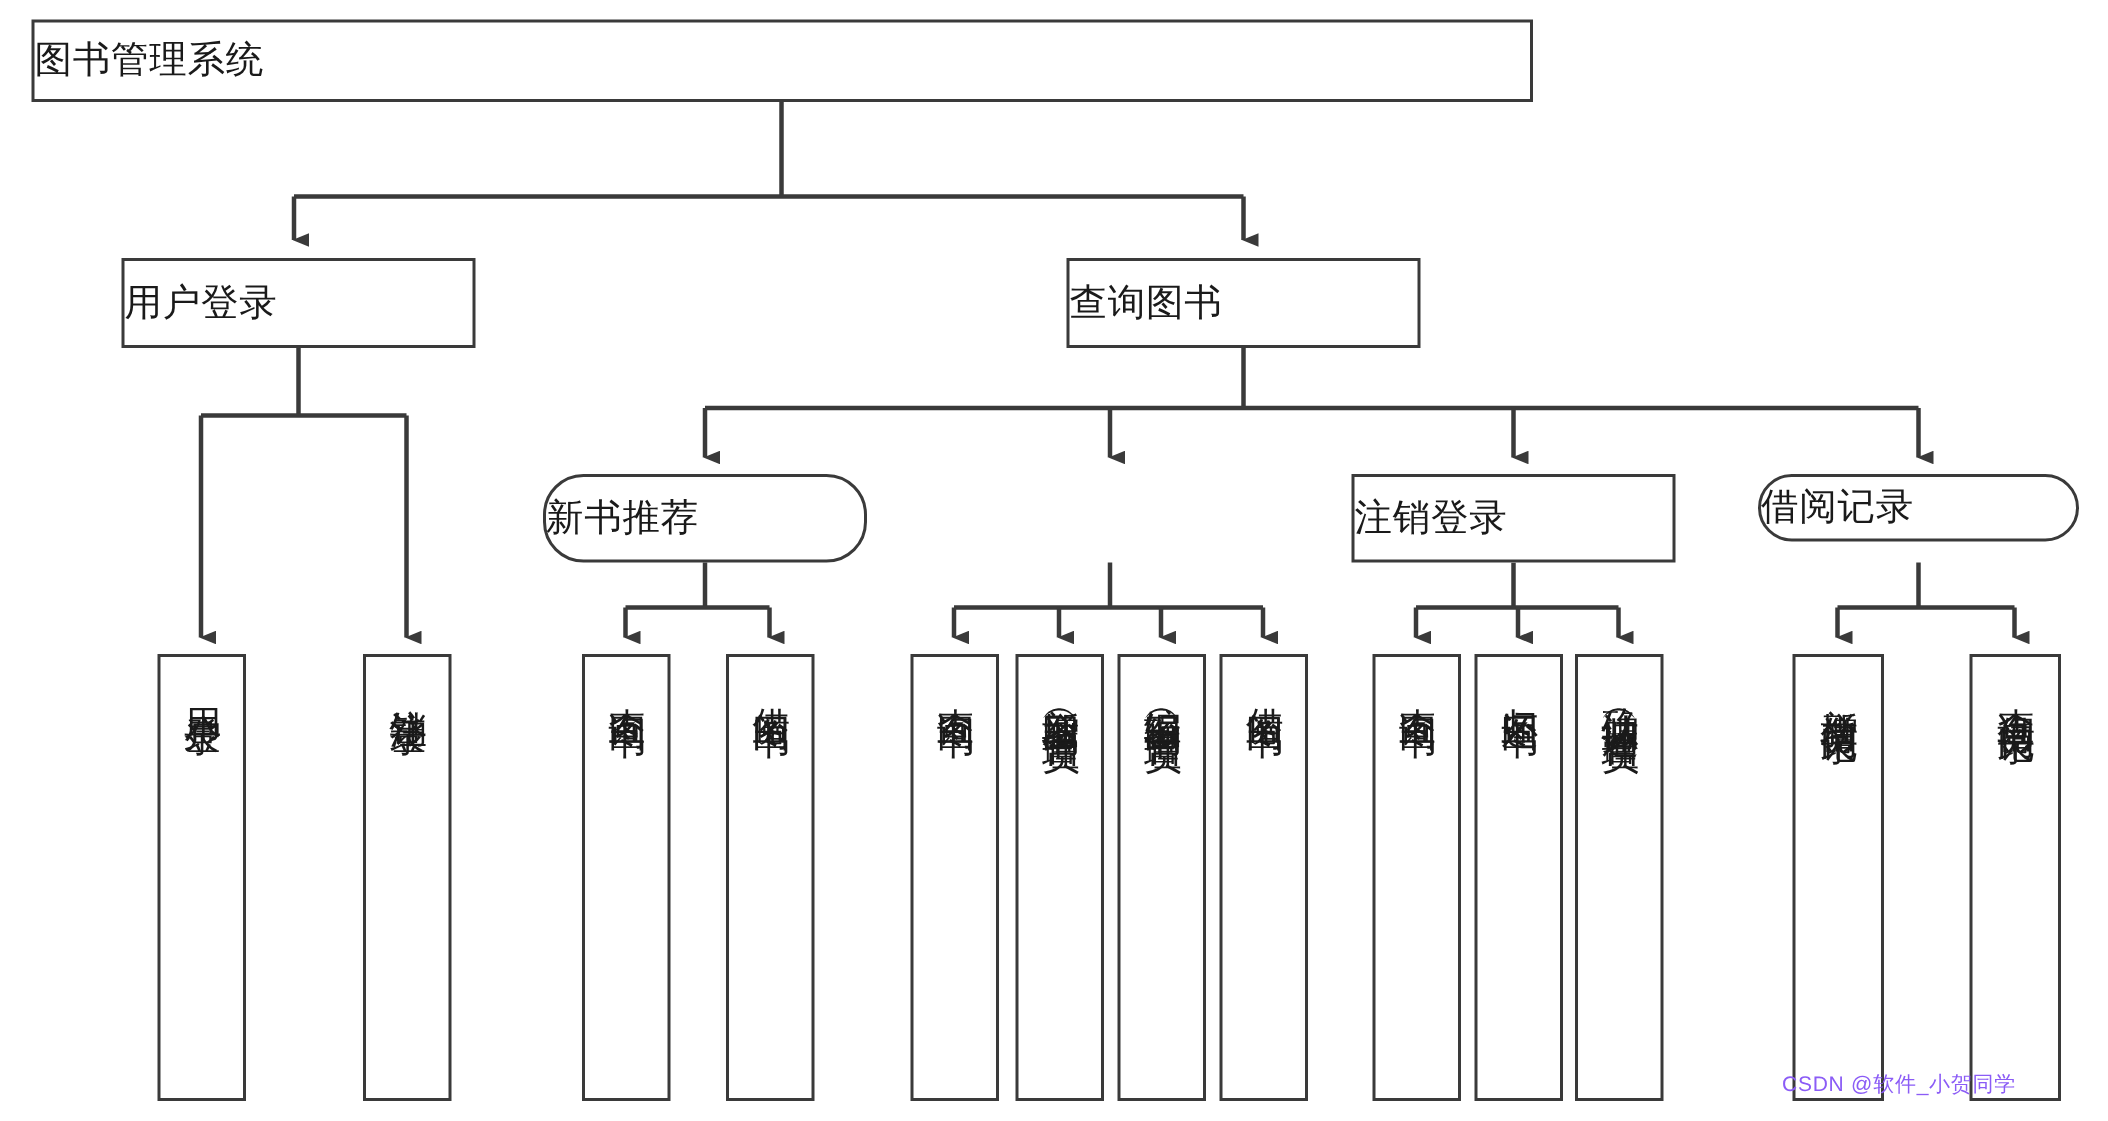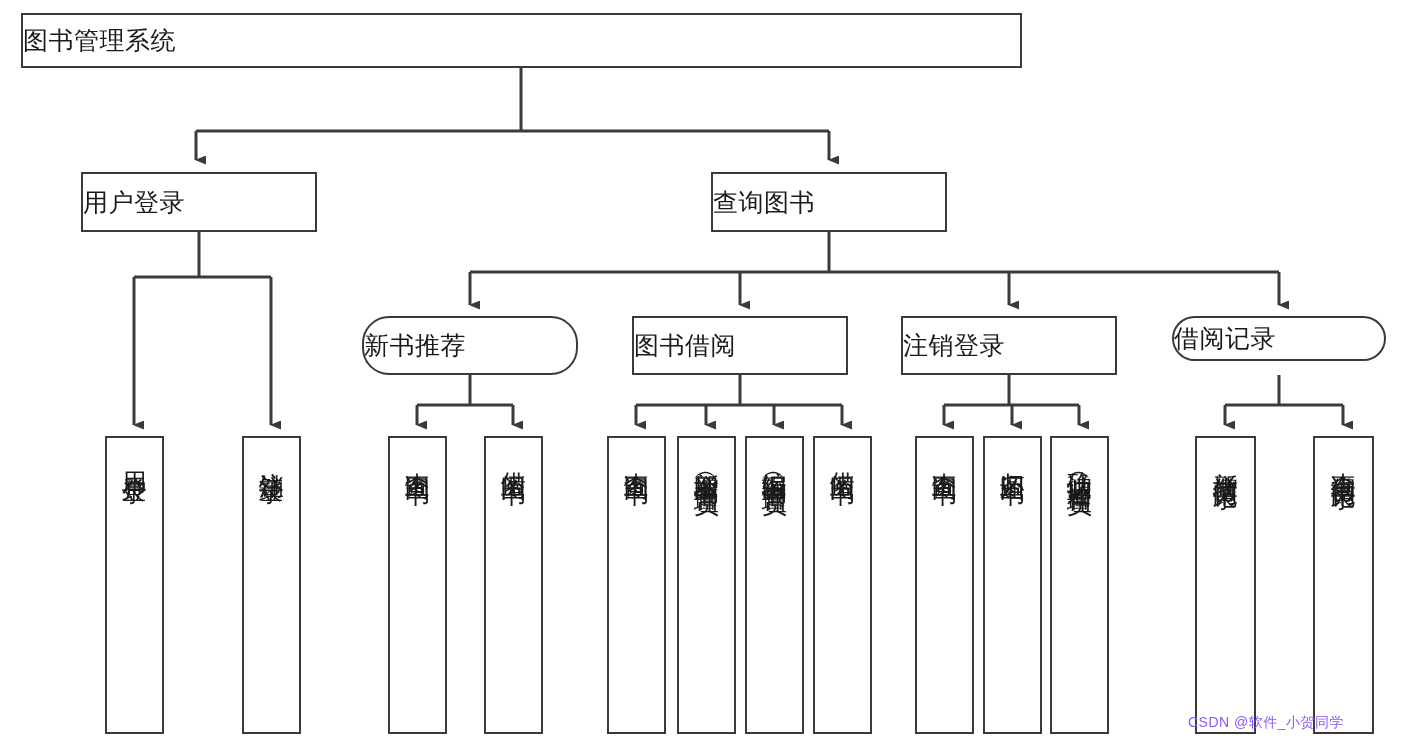--- a/index.html
+++ b/index.html
@@ -137,23 +137,20 @@
   <div class="node horiz" style="left:81px; top:172px; width:236px; height:60px;">
     <span class="node-label">用户登录</span>
   </div>
   <div class="node horiz" style="left:711px; top:172px; width:236px; height:60px;">
     <span class="node-label">查询图书</span>
   </div>
 
   <div class="node horiz" style="left:362px; top:316px; width:216px; height:59px;border-radius:27px;">
     <span class="node-label">新书推荐</span>
   </div>
-  <div class="node horiz" style="left:632px; top:316px; width:216px; height:59px;">
-    <span class="node-label">图书借阅</span>
-  </div>
   <div class="node horiz" style="left:901px; top:316px; width:216px; height:59px;">
     <span class="node-label">注销登录</span>
   </div>
   <div class="node horiz" style="left:1172px; top:316px; width:214px; height:45px;border-radius:29px;">
     <span class="node-label">借阅记录</span>
   </div>
 
   <div class="node vert" style="left:105px; top:436px; width:59px; height:298px;">
     <span class="node-label">用户登录</span>
   </div>

